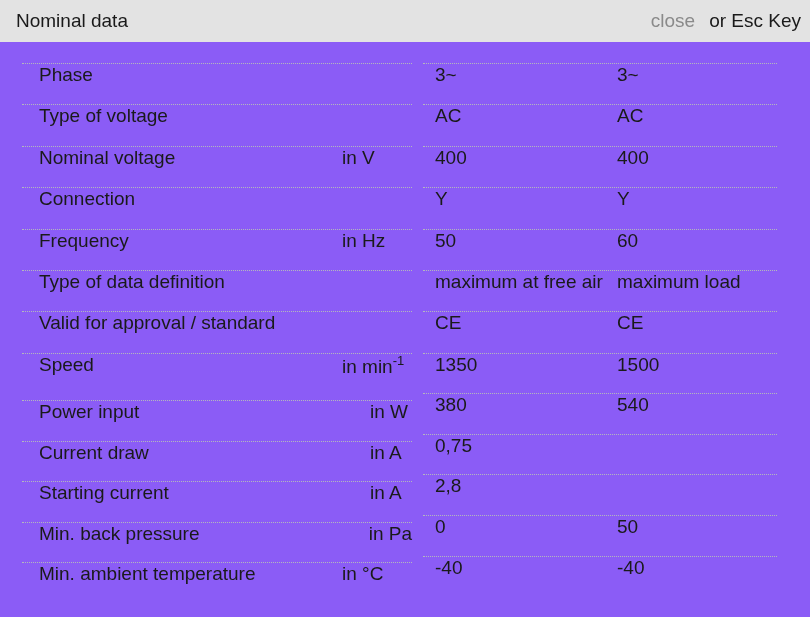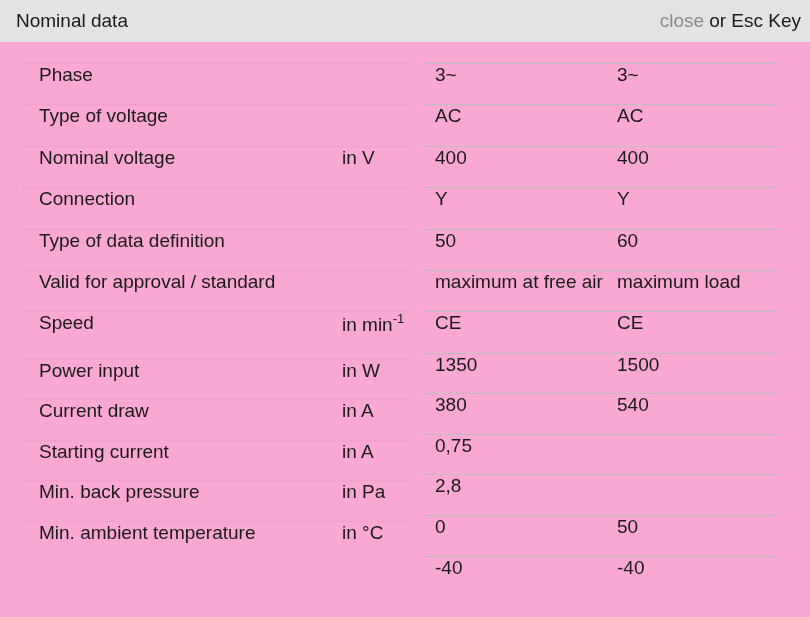--- a/index.html
+++ b/index.html
@@ -1,38 +1,38 @@
 <!DOCTYPE html>
 <html><head>
 <meta charset="utf-8">
 <style>
   html,body{margin:0;padding:0;background:#fff;}
   .dialog{
-    position:relative;width:810px;height:617px;background:#f9a8d4;
+    position:relative;width:810px;height:617px;background:#8b5cf6;
     font-family:"Liberation Sans",sans-serif;color:#1a1a1a;overflow:hidden;
   }
   .header{
     position:absolute;top:0;left:0;right:0;height:42px;background:#e3e3e3;
     display:flex;align-items:center;justify-content:space-between;
     padding:0 9px 0 16px;box-sizing:border-box;font-size:19px;
   }
   .title{color:#1a1a1a;}
   .close-area{display:flex;align-items:flex-start;}
   .close-link{color:#8a8a8a;cursor:pointer;text-decoration:none;}
-  .esc-hint{color:#1a1a1a;margin-left:5px;}
+  .esc-hint{color:#1a1a1a;margin-left:14px;}
 
   .tbl{position:absolute;top:63px;border-top:1px dotted #b4b8bc;font-size:19px;}
   .tbl-left{left:22px;width:390px;}
   .tbl-right{left:423px;width:354px;}
 
   .row{display:flex;align-items:flex-start;box-sizing:border-box;border-bottom:1px dotted #b4b8bc;}
   .row.last{border-bottom:none;}
   .h-u{height:41.4px;}   
   .h-sl{height:47.6px;}  
-  .h-ll{height:40.5px;}  
+  .h-ll{height:40.5px;gap:28px;}  
   .h-sr{height:40px;}    
   .h-lr{height:40.8px;}  
   .h-last{height:41px;}
 
   .lbl{width:320px;padding-left:17px;box-sizing:border-box;white-space:nowrap;}
   .unit{flex:1;white-space:nowrap;}
   .u-sup{font-size:13px;position:relative;top:-1px;}
   .row-r{padding-left:12px;}
   .v1{width:182px;box-sizing:border-box;white-space:nowrap;}
   .v2{flex:1;white-space:nowrap;}
@@ -59,20 +59,24 @@
       <div class="lbl">Type of voltage</div>
       <div class="unit"></div>
     </div>
     <div class="row h-u">
       <div class="lbl">Nominal voltage</div>
       <div class="unit">in V</div>
     </div>
     <div class="row h-u">
       <div class="lbl">Connection</div>
       <div class="unit"></div>
+    </div>
+    <div class="row h-u">
+      <div class="lbl">Frequency</div>
+      <div class="unit">in Hz</div>
     </div>
     <div class="row h-u">
       <div class="lbl">Type of data definition</div>
       <div class="unit"></div>
     </div>
     <div class="row h-u">
       <div class="lbl">Valid for approval / standard</div>
       <div class="unit"></div>
     </div>
     <div class="row h-sl">

